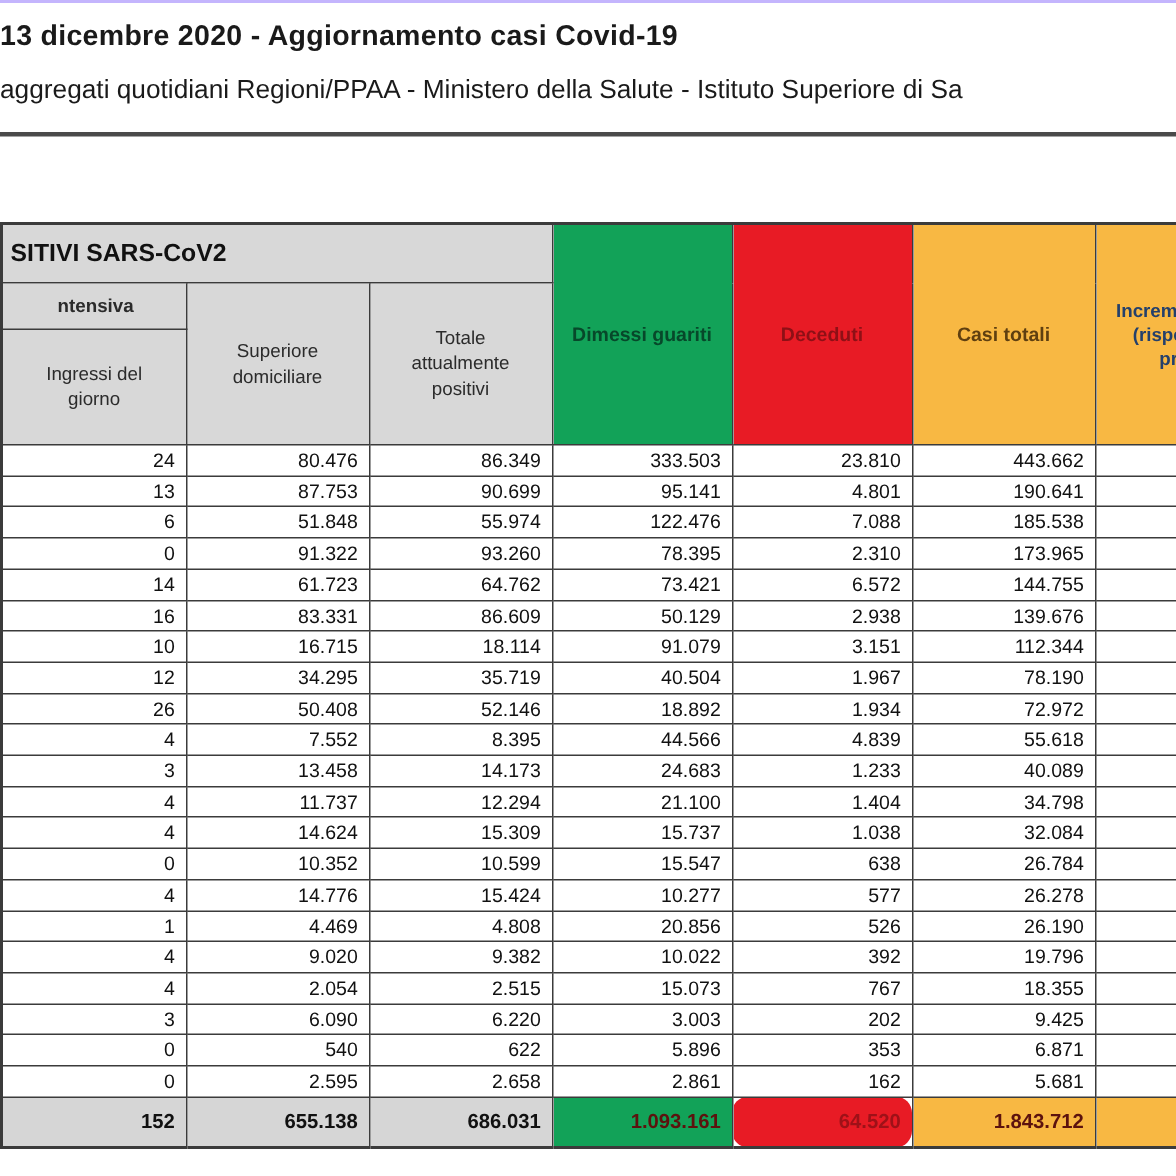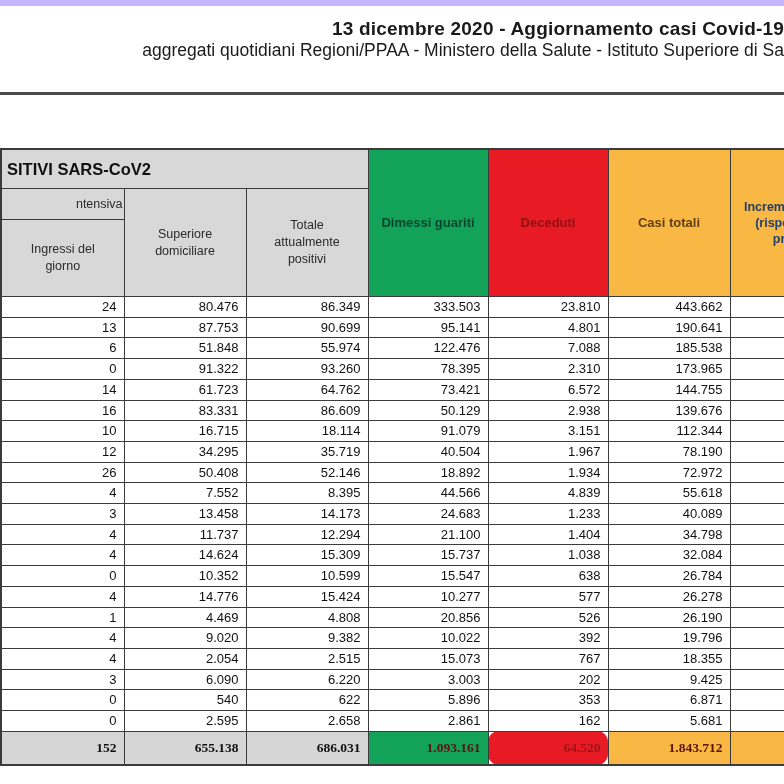--- a/index.html
+++ b/index.html
@@ -6,30 +6,30 @@
   body {
     width: 784px; height: 784px; overflow: hidden; position: relative;
     background: #ffffff;
     font-family: "Liberation Sans", sans-serif;
     color: #1a1a1a;
   }
 
   
   .title-box {
     position: absolute; top: 0; left: 0; width: 784px; height: 86px;
-    border-top: 6px solid #c4b5fd;
+    border-top: 2px solid #c4b5fd;
     border-bottom: 3px solid #4a4a4a;
-    overflow: hidden; text-align: right; background: #fff;
+    overflow: hidden; text-align: left; background: #fff;
   }
   .title-main {
     margin-top: 12px; font-size: 19px; font-weight: bold; letter-spacing: 0.2px;
     white-space: nowrap;
   }
   .title-sub {
-    font-size: 17.5px; font-weight: normal; white-space: nowrap;
+    margin-top: 13px; font-size: 17.5px; font-weight: normal; white-space: nowrap;
   }
 
   
   .table-viewport {
     position: absolute; top: 148px; left: 0; width: 784px; height: 622px;
     overflow: hidden;
   }
   table.covid {
     border-collapse: collapse; table-layout: fixed; width: 886px;
     border: 2px solid #3b3b3b;
@@ -37,22 +37,22 @@
   .covid th, .covid td { border: 1px solid #3b3b3b; overflow: hidden; }
 
   
   .grp {
     background: #d8d8d8; height: 36px; text-align: left; vertical-align: middle;
     padding-left: 5px; font-size: 16.5px; font-weight: bold; color: #111;
     border-bottom-width: 2px;
     margin-top: 40px;
   }
   .intensiva {
-    background: #d8d8d8; height: 28px; text-align: right; vertical-align: middle;
-    padding-left: 3px; font-size: 12.5px; font-weight: normal; color: #2b2b2b;
+    background: #d8d8d8; height: 28px; text-align: center; vertical-align: middle;
+    padding-left: 3px; font-size: 12.5px; font-weight: bold; color: #2b2b2b;
   }
   .sub {
     background: #d8d8d8; text-align: center; vertical-align: middle;
     font-size: 12.5px; font-weight: normal; color: #2b2b2b; line-height: 1.35;
     padding: 0 10px;
   }
   .row3-h { height: 76px; }
   .ch {
     text-align: center; vertical-align: middle; font-size: 13px; font-weight: bold;
     line-height: 1.3; padding: 0 8px;
@@ -66,21 +66,21 @@
   .covid tbody td {
     background: #ffffff; height: 19.7px; line-height: 19.7px;
     text-align: right; padding: 0 7px 0 0; font-size: 13px; color: #111;
     white-space: nowrap;
   }
 
   
   .covid tfoot td {
     height: 32px; font-size: 13.5px; font-weight: bold; text-align: right;
     padding: 0 7px 0 0; vertical-align: middle; white-space: nowrap;
-    border-top-width: 1px; border-bottom-width: 2px; font-family: Liberation Serif, serif;
+    border-top-width: 1px; border-bottom-width: 2px;
   }
   .tot-grey   { background: #d6d6d6; color: #111; }
   .tot-green  { background: #12a258; color: #5c120e; }
   .tot-red    { background: #e81b25; color: #9e1118; border-radius: 11px; }
   .tot-yellow { background: #f8b843; color: #5c120e; }
 </style>
 </head>
 <body>
 
 <div class="title-box">

